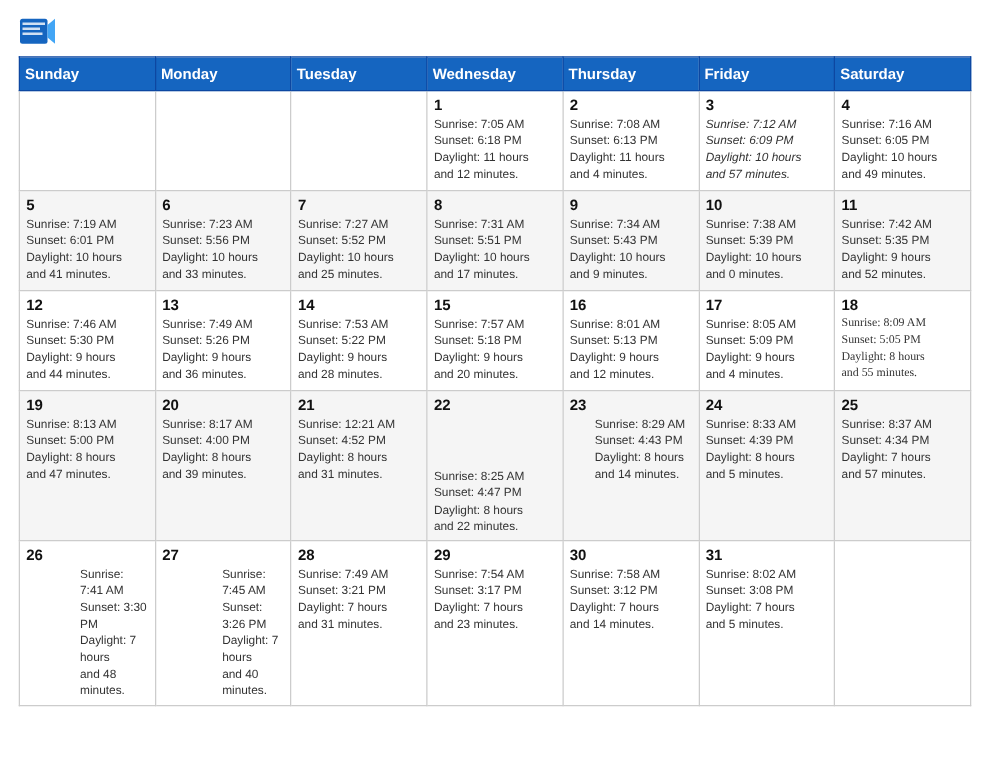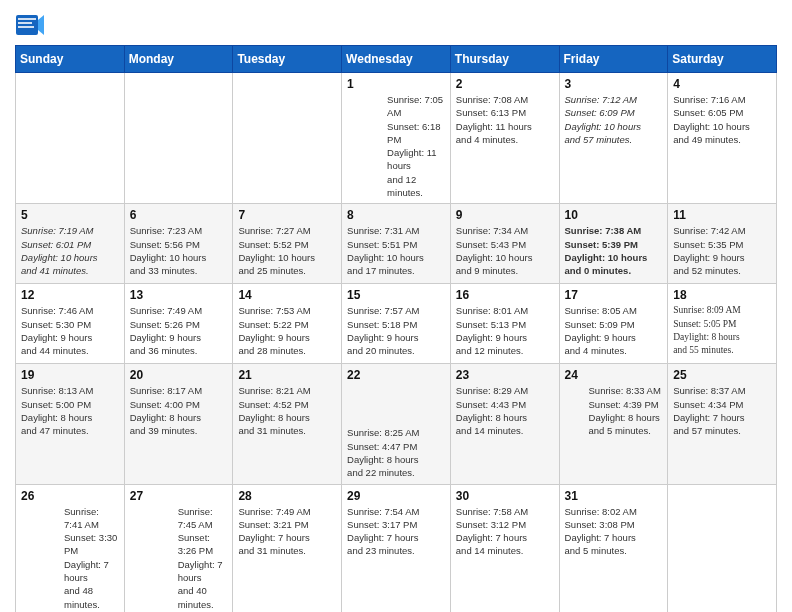--- a/index.html
+++ b/index.html
@@ -117,21 +117,21 @@
           <th>Saturday</th>
         </tr>
     </thead>
     <tbody id="calendar-body">
     <tr>
           <td class="empty-cell"></td>
           <td class="empty-cell"></td>
           <td class="empty-cell"></td>
           <td>
             <div class="day-number">1</div>
-            <div class="day-info" style="white-space: pre-line; margin-left: 40px;">Sunrise: 7:05 AM
+            <div class="day-info" style="white-space: pre-line;">Sunrise: 7:05 AM
 Sunset: 6:18 PM
 Daylight: 11 hours
 and 12 minutes.</div>
           </td>
           <td>
             <div class="day-number">2</div>
             <div class="day-info" style="white-space: pre-line;">Sunrise: 7:08 AM
 Sunset: 6:13 PM
 Daylight: 11 hours
 and 4 minutes.</div>
@@ -147,21 +147,21 @@
             <div class="day-number">4</div>
             <div class="day-info" style="white-space: pre-line;">Sunrise: 7:16 AM
 Sunset: 6:05 PM
 Daylight: 10 hours
 and 49 minutes.</div>
           </td>
         </tr>
         <tr>
           <td>
             <div class="day-number">5</div>
-            <div class="day-info" style="white-space: pre-line; font-style: italic;">Sunrise: 7:19 AM
+            <div class="day-info" style="white-space: pre-line;">Sunrise: 7:19 AM
 Sunset: 6:01 PM
 Daylight: 10 hours
 and 41 minutes.</div>
           </td>
           <td>
             <div class="day-number">6</div>
             <div class="day-info" style="white-space: pre-line;">Sunrise: 7:23 AM
 Sunset: 5:56 PM
 Daylight: 10 hours
 and 33 minutes.</div>
@@ -182,21 +182,21 @@
           </td>
           <td>
             <div class="day-number">9</div>
             <div class="day-info" style="white-space: pre-line;">Sunrise: 7:34 AM
 Sunset: 5:43 PM
 Daylight: 10 hours
 and 9 minutes.</div>
           </td>
           <td>
             <div class="day-number">10</div>
-            <div class="day-info" style="white-space: pre-line; font-weight: bold;">Sunrise: 7:38 AM
+            <div class="day-info" style="white-space: pre-line;">Sunrise: 7:38 AM
 Sunset: 5:39 PM
 Daylight: 10 hours
 and 0 minutes.</div>
           </td>
           <td>
             <div class="day-number">11</div>
             <div class="day-info" style="white-space: pre-line;">Sunrise: 7:42 AM
 Sunset: 5:35 PM
 Daylight: 9 hours
 and 52 minutes.</div>
@@ -263,42 +263,42 @@
           </td>
           <td>
             <div class="day-number">20</div>
             <div class="day-info" style="white-space: pre-line;">Sunrise: 8:17 AM
 Sunset: 4:00 PM
 Daylight: 8 hours
 and 39 minutes.</div>
           </td>
           <td>
             <div class="day-number">21</div>
-            <div class="day-info" style="white-space: pre-line;">Sunrise: 8:21 AM
+            <div class="day-info" style="white-space: pre-line;">Sunrise: 12:21 AM
 Sunset: 4:52 PM
 Daylight: 8 hours
 and 31 minutes.</div>
           </td>
           <td>
             <div class="day-number">22</div>
             <div class="day-info" style="white-space: pre-line; margin-top: 44px;">Sunrise: 8:25 AM
 Sunset: 4:47 PM
 Daylight: 8 hours
 and 22 minutes.</div>
           </td>
           <td>
             <div class="day-number">23</div>
-            <div class="day-info" style="white-space: pre-line;">Sunrise: 8:29 AM
+            <div class="day-info" style="white-space: pre-line; margin-left: 20px;">Sunrise: 8:29 AM
 Sunset: 4:43 PM
 Daylight: 8 hours
 and 14 minutes.</div>
           </td>
           <td>
             <div class="day-number">24</div>
-            <div class="day-info" style="white-space: pre-line; margin-left: 24px;">Sunrise: 8:33 AM
+            <div class="day-info" style="white-space: pre-line;">Sunrise: 8:33 AM
 Sunset: 4:39 PM
 Daylight: 8 hours
 and 5 minutes.</div>
           </td>
           <td>
             <div class="day-number">25</div>
             <div class="day-info" style="white-space: pre-line;">Sunrise: 8:37 AM
 Sunset: 4:34 PM
 Daylight: 7 hours
 and 57 minutes.</div>

